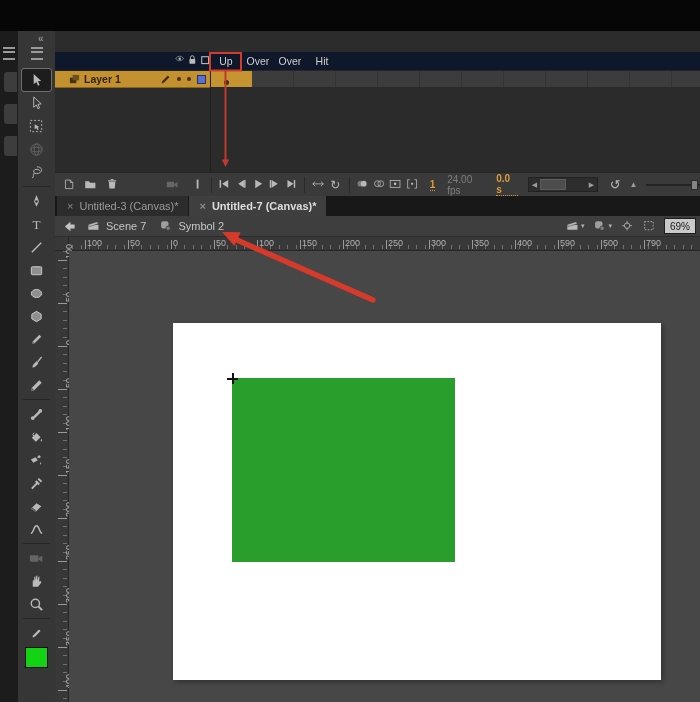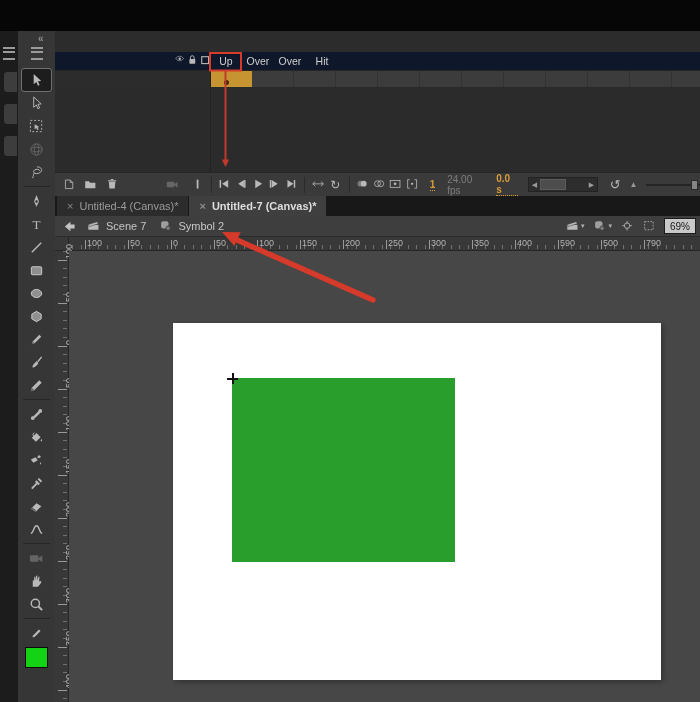--- a/index.html
+++ b/index.html
@@ -341,20 +341,39 @@
           <svg width="11" height="11" viewBox="0 0 16 16" fill="none">
             <rect x="2.5" y="2.5" width="10" height="10" stroke="#b9b9b9" stroke-width="1.6"></rect>
           </svg>
         </span>
       <span id="fl0" class="frame-label" style="left:171px">Up</span>
       <span id="fl1" class="frame-label" style="left:203px">Over</span>
       <span id="fl2" class="frame-label" style="left:235px">Over</span>
       <span id="fl3" class="frame-label" style="left:267px">Hit</span>
     </div>
     <div id="layer-row" class="abs">
+      <div id="layer-pane" class="abs">
+        <span class="ico" style="margin-left:14px">
+          <svg width="11" height="11" viewBox="0 0 12 12">
+              <rect x="1" y="4" width="7" height="6" fill="#43310d"></rect>
+              <rect x="4" y="1" width="7" height="6" fill="#6b5120"></rect>
+            </svg>
+        </span>
+        <span id="layer-name">Layer 1</span>
+        <span id="layer-dots">
+          <span class="ico">
+            <svg width="11" height="11" viewBox="0 0 14 14">
+                <path d="M2 12 L3 9 L10 2 L12 4 L5 11 Z" fill="#43310d"></path>
+              </svg>
+          </span>
+          <span class="ldot"></span>
+          <span class="ldot"></span>
+          <span id="outline-swatch"></span>
+        </span>
+      </div>
       <div id="frame-cells" class="abs"></div>
       <div id="frame-cell-up" class="abs"></div>
       <div id="keyframe-dot" class="abs"></div>
     </div>
     <div id="tl-empty" class="abs"></div>
     <div id="tl-col-divider" class="abs"></div>
     <div id="tl-controls" class="abs">
       <span class="cbtn">
           <svg width="13" height="13" viewBox="0 0 16 16" fill="none">
             <path d="M3 2.5 H9 L12 5.5 V13 H3 Z" stroke="#b9b9b9"></path>
@@ -459,21 +478,21 @@
       <span id="zoom-slider">
         <span class="track"></span>
         <span class="thumb"></span>
       </span>
     </div>
   </div>
 
   <div id="doc-tabs" class="abs">
       <div class="doc-tab">
         <span class="doc-close">×</span>
-        <span>Untitled-4 (Canvas)*</span>
+        <span>Untitled-3 (Canvas)*</span>
       </div>
       <div class="doc-tab active">
         <span class="doc-close">×</span>
         <span>Untitled-7 (Canvas)*</span>
       </div>
     </div>
 
   <div id="edit-bar" class="abs">
     <span class="ico">
       <svg width="13" height="13" viewBox="0 0 14 14">

